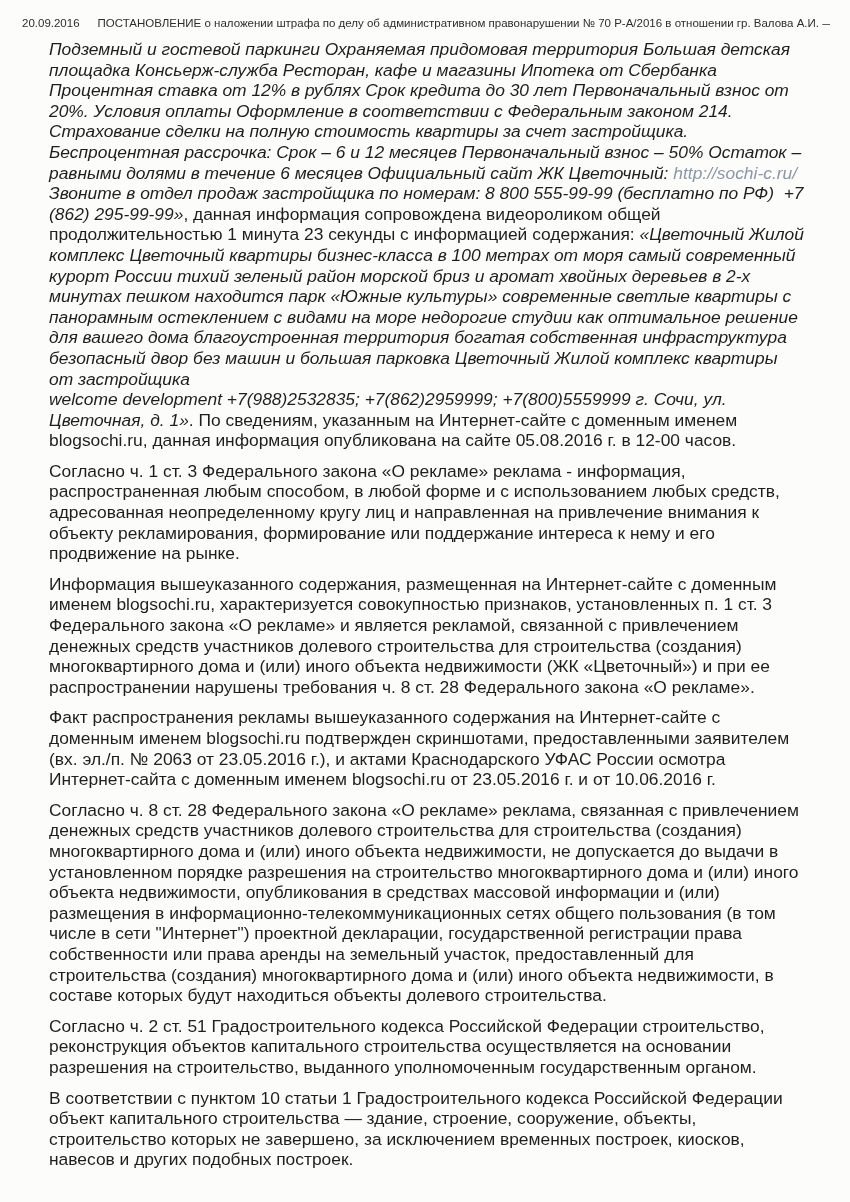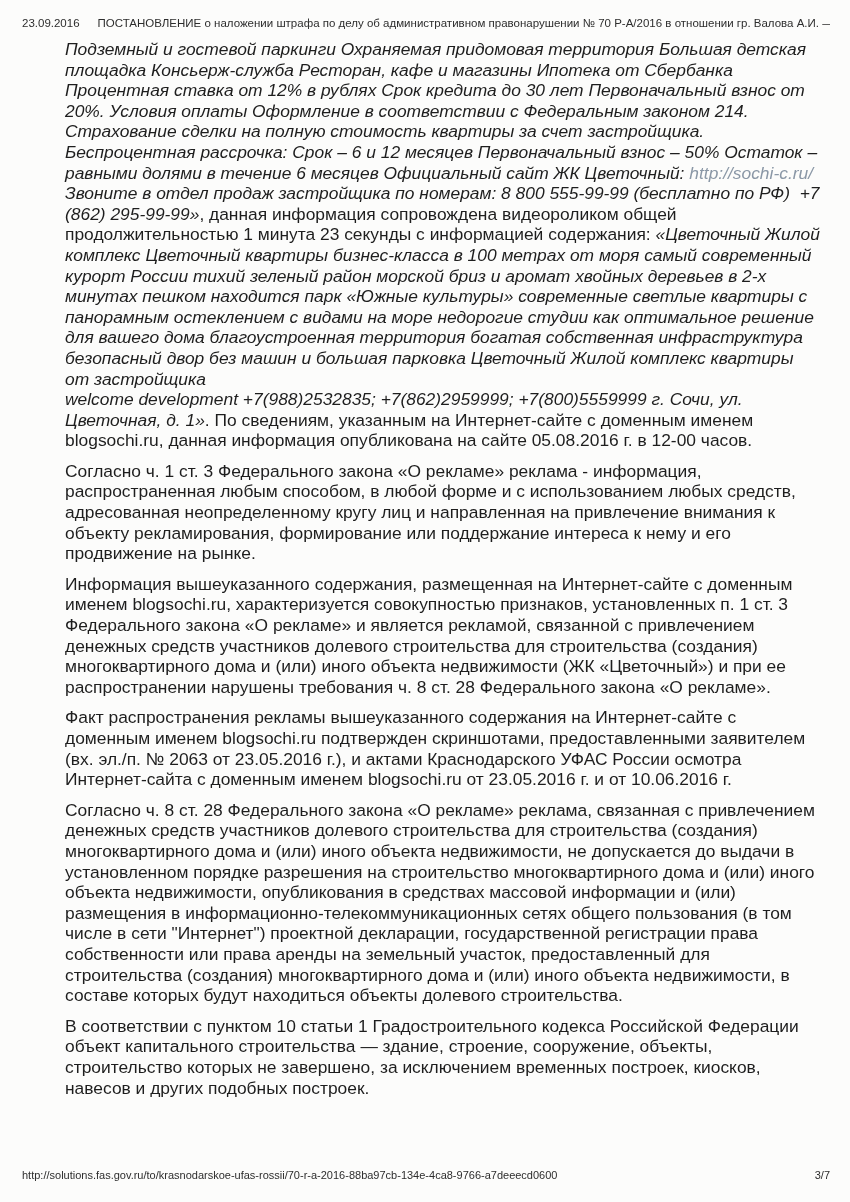--- a/index.html
+++ b/index.html
@@ -32,21 +32,20 @@
   }
   .print-header .title { overflow: hidden; text-overflow: clip; }
   .document-body {
     position: absolute;
     top: 39px; left: 49px;
     width: 757px;
     font-size: 17.4px;
     line-height: 20.6px;
     color: var(--body-text);
     text-align: left;
-    margin-left: 16px;
   }
   p.para {
     margin: 0 0 10px 0;
     white-space: pre-wrap;
   }
   .seg-regular { font-style: normal; }
   .seg-italic { font-style: italic; }
   .seg-link-italic { font-style: italic; color: var(--link-text); }
   .print-footer {
     position: absolute;
@@ -58,32 +57,29 @@
     color: var(--meta-text);
     white-space: nowrap;
   }
 </style>
 </head>
 <body>
 
 <div class="sheet">
 
   <div class="print-header">
-    <span class="date">23.09.2016</span>
+    <span class="date">20.09.2016</span>
     <span class="title">ПОСТАНОВЛЕНИЕ о наложении штрафа по делу об административном правонарушении № 70 Р-А/2016 в отношении гр. Валова А.И. — ...</span>
   </div>
 
   <div class="document-body">
       <p class="para"><span class="seg-italic">Подземный и гостевой паркинги Охраняемая придомовая территория Большая детская площадка Консьерж-служба Ресторан, кафе и магазины Ипотека от Сбербанка Процентная ставка от 12% в рублях Срок кредита до 30 лет Первоначальный взнос от 20%. Условия оплаты Оформление в соответствии с Федеральным законом 214. Страхование сделки на полную стоимость квартиры за счет застройщика. Беспроцентная рассрочка: Срок – 6 и 12 месяцев Первоначальный взнос – 50% Остаток – равными долями в течение 6 месяцев Официальный сайт ЖК Цветочный: </span><span class="seg-link-italic">http://sochi-c.ru/</span><span class="seg-italic">Звоните в отдел продаж застройщика по номерам: 8 800 555-99-99 (бесплатно по РФ)  +7 (862) 295-99-99»</span><span class="seg-regular">, данная информация сопровождена видеороликом общей продолжительностью 1 минута 23 секунды с информацией содержания: </span><span class="seg-italic">«Цветочный Жилой комплекс Цветочный квартиры бизнес-класса в 100 метрах от моря самый современный курорт России тихий зеленый район морской бриз и аромат хвойных деревьев в 2-х минутах пешком находится парк «Южные культуры» современные светлые квартиры с панорамным остеклением с видами на море недорогие студии как оптимальное решение для вашего дома благоустроенная территория богатая собственная инфраструктура безопасный двор без машин и большая парковка Цветочный Жилой комплекс квартиры от застройщика
 welcome development +7(988)2532835; +7(862)2959999; +7(800)5559999 г. Сочи, ул. Цветочная, д. 1»</span><span class="seg-regular">. По сведениям, указанным на Интернет-сайте с доменным именем blogsochi.ru, данная информация опубликована на сайте 05.08.2016 г. в 12-00 часов.</span></p>
       <p class="para"><span class="seg-regular">Согласно ч. 1 ст. 3 Федерального закона «О рекламе» реклама - информация, распространенная любым способом, в любой форме и с использованием любых средств, адресованная неопределенному кругу лиц и направленная на привлечение внимания к объекту рекламирования, формирование или поддержание интереса к нему и его продвижение на рынке.</span></p>
       <p class="para"><span class="seg-regular">Информация вышеуказанного содержания, размещенная на Интернет-сайте с доменным именем blogsochi.ru, характеризуется совокупностью признаков, установленных п. 1 ст. 3 Федерального закона «О рекламе» и является рекламой, связанной с привлечением денежных средств участников долевого строительства для строительства (создания) многоквартирного дома и (или) иного объекта недвижимости (ЖК «Цветочный») и при ее распространении нарушены требования ч. 8 ст. 28 Федерального закона «О рекламе».</span></p>
       <p class="para"><span class="seg-regular">Факт распространения рекламы вышеуказанного содержания на Интернет-сайте с доменным именем blogsochi.ru подтвержден скриншотами, предоставленными заявителем (вх. эл./п. № 2063 от 23.05.2016 г.), и актами Краснодарского УФАС России осмотра Интернет-сайта с доменным именем blogsochi.ru от 23.05.2016 г. и от 10.06.2016 г.</span></p>
       <p class="para"><span class="seg-regular">Согласно ч. 8 ст. 28 Федерального закона «О рекламе» реклама, связанная с привлечением денежных средств участников долевого строительства для строительства (создания) многоквартирного дома и (или) иного объекта недвижимости, не допускается до выдачи в установленном порядке разрешения на строительство многоквартирного дома и (или) иного объекта недвижимости, опубликования в средствах массовой информации и (или) размещения в информационно-телекоммуникационных сетях общего пользования (в том числе в сети "Интернет") проектной декларации, государственной регистрации права собственности или права аренды на земельный участок, предоставленный для строительства (создания) многоквартирного дома и (или) иного объекта недвижимости, в составе которых будут находиться объекты долевого строительства.</span></p>
+      <p class="para"><span class="seg-regular">Согласно ч. 2 ст. 51 Градостроительного кодекса Российской Федерации строительство, реконструкция объектов капитального строительства осуществляется на основании разрешения на строительство, выданного уполномоченным государственным органом.</span></p>
       <p class="para"><span class="seg-regular">В соответствии с пунктом 10 статьи 1 Градостроительного кодекса Российской Федерации объект капитального строительства — здание, строение, сооружение, объекты, строительство которых не завершено, за исключением временных построек, киосков, навесов и других подобных построек.</span></p>
     </div>
 
-  <div class="print-footer">
-    <span>http://solutions.fas.gov.ru/to/krasnodarskoe-ufas-rossii/70-r-a-2016-88ba97cb-134e-4ca8-9766-a7deeecd0600</span>
-    <span>3/7</span>
-  </div>
 
 </div>
 
 </body></html>

